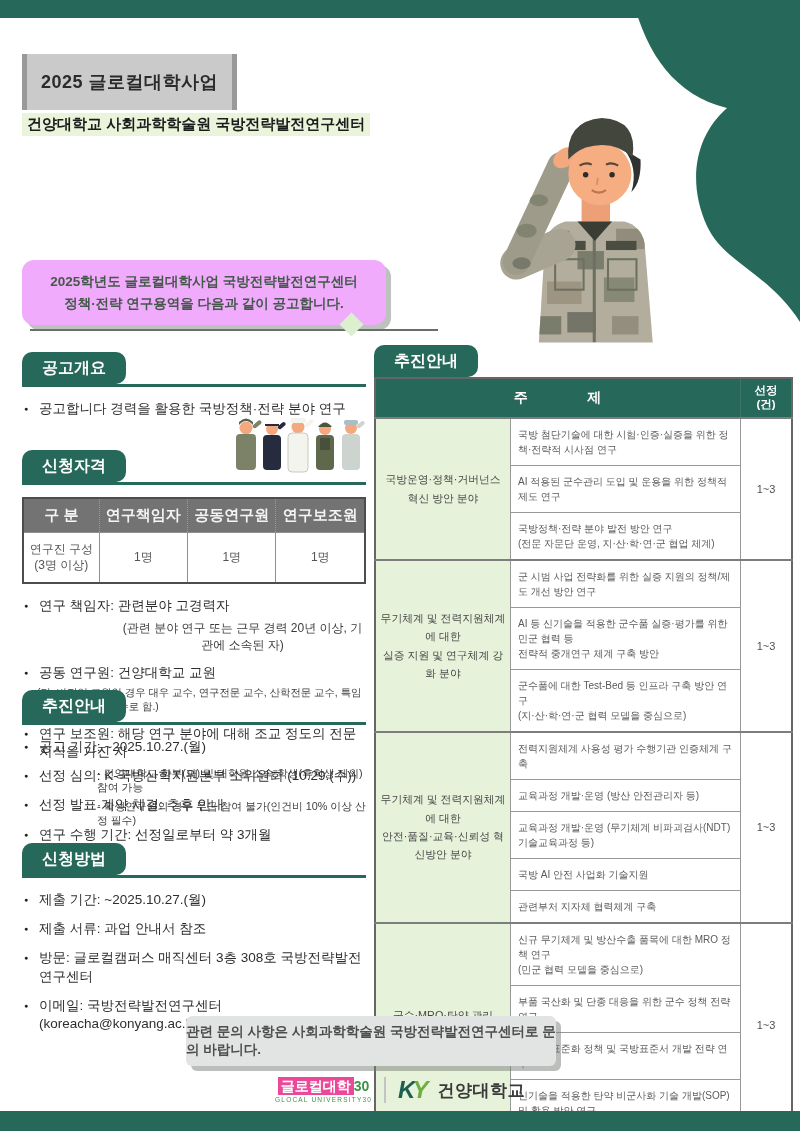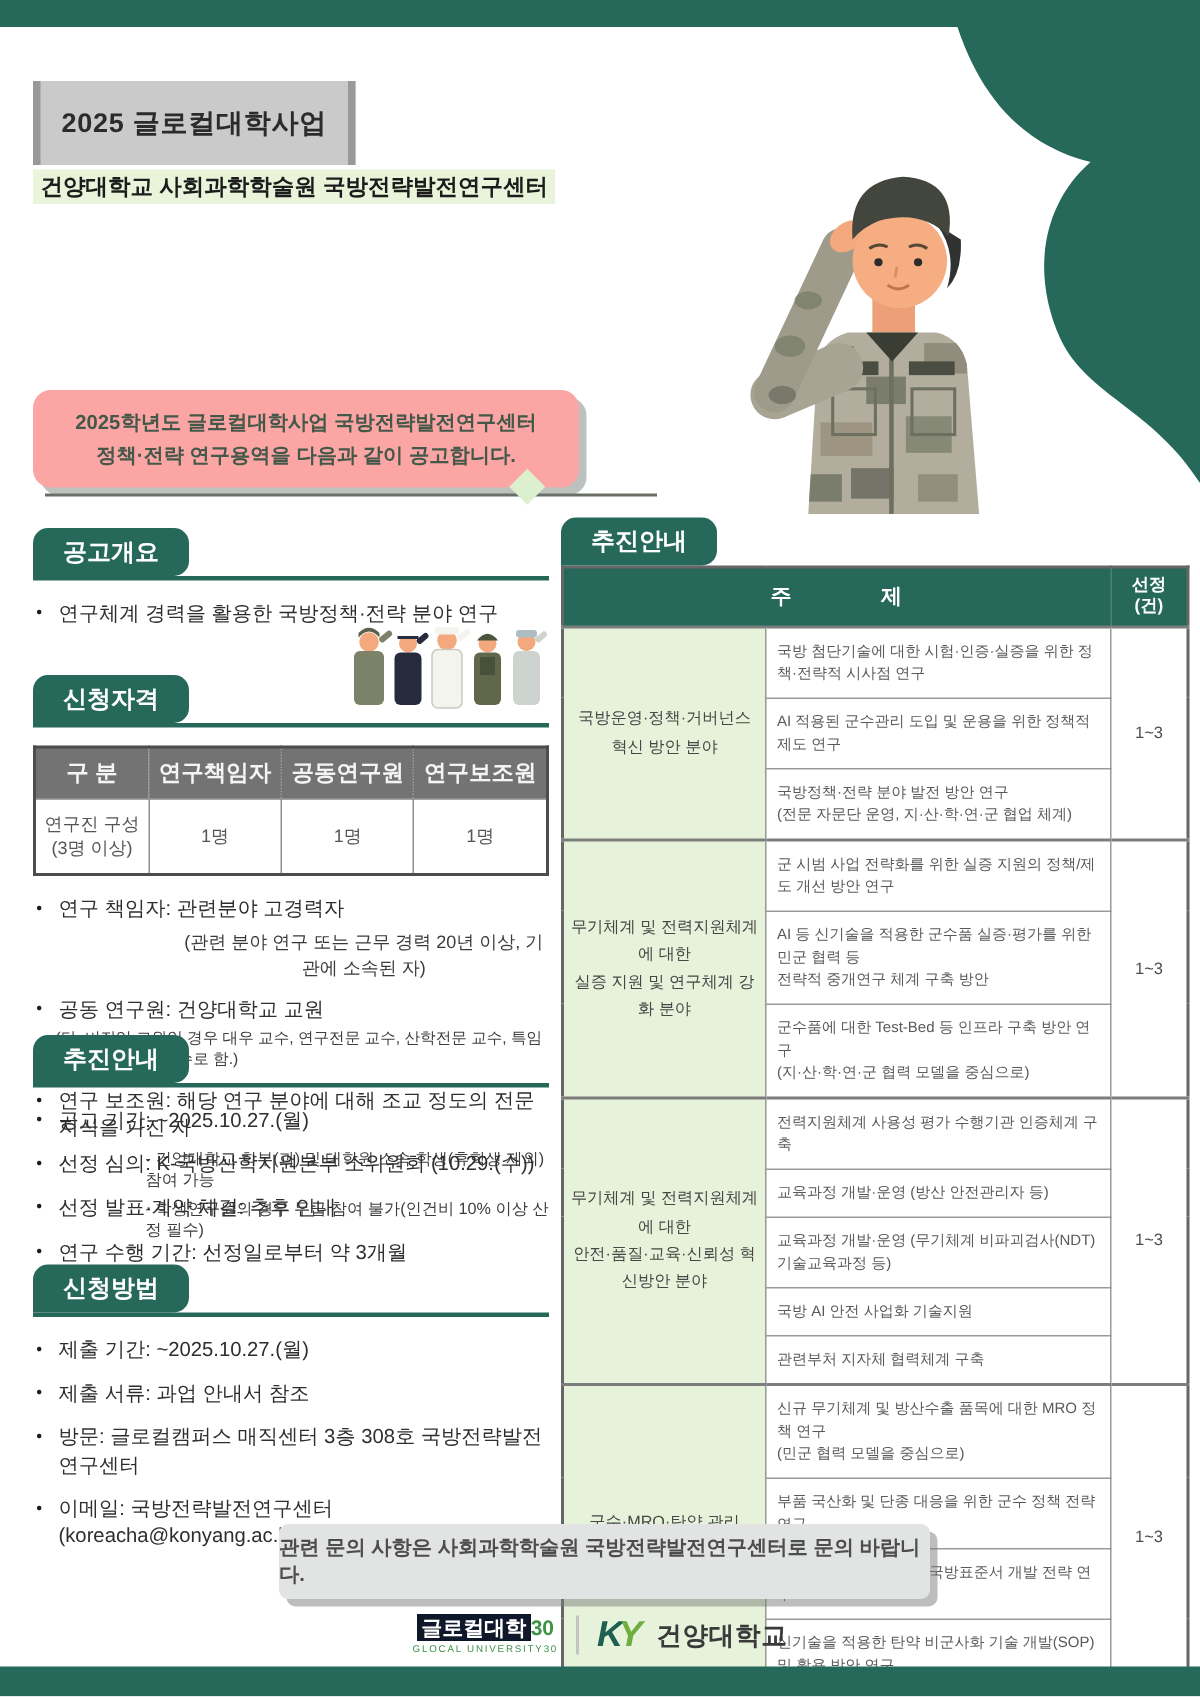--- a/index.html
+++ b/index.html
@@ -12,21 +12,21 @@
   
   .badge{position:absolute;left:22px;top:54px;background:#c9cac9;border-left:5px solid #97999b;
          border-right:5px solid #97999b;padding:16px 14px;font-size:18px;font-weight:bold;color:#2b2b2b;letter-spacing:.5px;}
   .subtitle{position:absolute;left:22px;top:113px;font-size:15px;font-weight:bold;color:#1c1c1c;
             background:#eaf4da;padding:2px 5px;}
   .title{position:absolute;left:20px;top:139px;font-size:38px;font-weight:bold;line-height:1.22;
          color:#1d5f50;letter-spacing:-1px;}
   .title .green{color:#68a03c;}
   .title .suffix{margin-left:10px;}
   
-  .bubble{position:absolute;left:22px;top:260px;width:348px;background:#fca5a5;border-radius:12px;
+  .bubble{position:absolute;left:22px;top:260px;width:348px;background:#f0abfc;border-radius:12px;
           padding:11px 8px;text-align:center;font-size:13.5px;font-weight:bold;color:#44584a;line-height:1.6;
           box-shadow:5px 5px 0 rgba(110,120,110,.45);z-index:3;}
   .bubble .tail{position:absolute;right:26px;bottom:-8px;width:17px;height:17px;background:#dcefcf;transform:rotate(45deg);}
   .hline{position:absolute;left:30px;top:329px;width:408px;height:2px;background:#696e67;z-index:1;}
   
   .soldier{position:absolute;left:425px;top:88px;width:305px;height:255px;z-index:2;}
   .troops{position:absolute;left:232px;top:412px;width:134px;height:66px;z-index:4;}
   
   .section{position:absolute;left:22px;width:344px;}
   .section-r{position:absolute;left:374px;width:419px;}
@@ -50,26 +50,26 @@
   .topics-table th{background:#26695a;color:#fff;font-weight:bold;border:1px solid #3c7566;padding:5px 3px;}
   .th-subject{font-size:14px;white-space:pre;letter-spacing:1px;}
   .th-count{font-size:11.5px;white-space:pre-line;line-height:1.2;width:44px;}
   .topics-table td{border:1px solid #999;}
   td.cat{background:#e7f2da;font-size:10.8px;color:#474747;text-align:center;white-space:pre-line;
          line-height:1.7;padding:4px 3px;width:128px;}
   td.topic{font-size:10px;color:#5a5a5a;padding:8px 7px;line-height:1.5;white-space:pre-line;}
   td.cnt{font-size:11px;color:#4f4f4f;text-align:center;width:42px;}
   tr.gs td{border-top:2px solid #7d7d7d;}
   
-  .contact-box{position:absolute;left:186px;top:1016px;width:434px;height:50px;background:#e2e3e3;
+  .contact-box{position:absolute;left:186px;top:1016px;width:370px;height:50px;background:#e2e3e3;
                border-radius:6px;box-shadow:5px 5px 0 rgba(120,125,120,.5);display:flex;align-items:center;
                justify-content:center;font-size:13.5px;font-weight:bold;color:#4d4d4d;}
   .logos{position:absolute;left:0;top:1076px;width:100%;display:flex;align-items:center;justify-content:center;gap:12px;}
   .glocal{text-align:center;line-height:1.1;}
-  .glocal-main{font-size:14px;font-weight:bold;color:#fff;background:#0f172a;padding:1px 3px;}
+  .glocal-main{font-size:14px;font-weight:bold;color:#fff;background:#ec4899;padding:1px 3px;}
   .glocal-num{font-size:14px;font-weight:bold;color:#3e9347;}
   .glocal-sub{font-size:6.5px;letter-spacing:1.2px;color:#3e9347;margin-top:2px;}
   .logo-div{width:2px;height:26px;background:#c4c4c4;}
   .ky{font-size:24px;font-weight:bold;font-style:italic;letter-spacing:-3px;}
   .ky .k{color:#1d5f50;}
   .ky .y{color:#6fae3e;}
   .univ{font-size:17px;font-weight:bold;color:#3a3a3a;letter-spacing:.5px;}
 </style>
 </head>
 <body>
@@ -134,21 +134,21 @@
     <path d="M178 75 Q184 72 190 76" stroke="#5a4634" stroke-width="2" fill="none"></path>
     <path d="M170 88 L169 95" stroke="#d98e63" stroke-width="1.8" fill="none"></path>
     <path d="M164 100 Q171 105 178 100" stroke="#c1734f" stroke-width="2" fill="none"></path>
   </svg>
 
   <div class="section" style="top:352px">
     <div class="sec-head">
       <span class="tab">공고개요</span>
     </div>
     <ul class="bullets">
-      <li>연구체계 경력을 활용한 국방정책·전략 분야 연구</li>
+      <li>공고합니다 경력을 활용한 국방정책·전략 분야 연구</li>
     </ul>
   </div>
 
   <svg class="troops" viewBox="0 0 134 66">
     <g>
       <circle cx="14" cy="16" r="6.5" fill="#f3a87d"></circle>
         <path d="M7 13 Q14 5 21 13 L21 10 Q14 3 7 10 Z" fill="#5a614c"></path>
       <rect x="4" y="22" width="20" height="36" rx="4" fill="#7b8268"></rect>
         <rect x="20" y="14" width="10" height="4" rx="2" fill="#7b8268" transform="rotate(-40 20 14)"></rect>
     </g>

